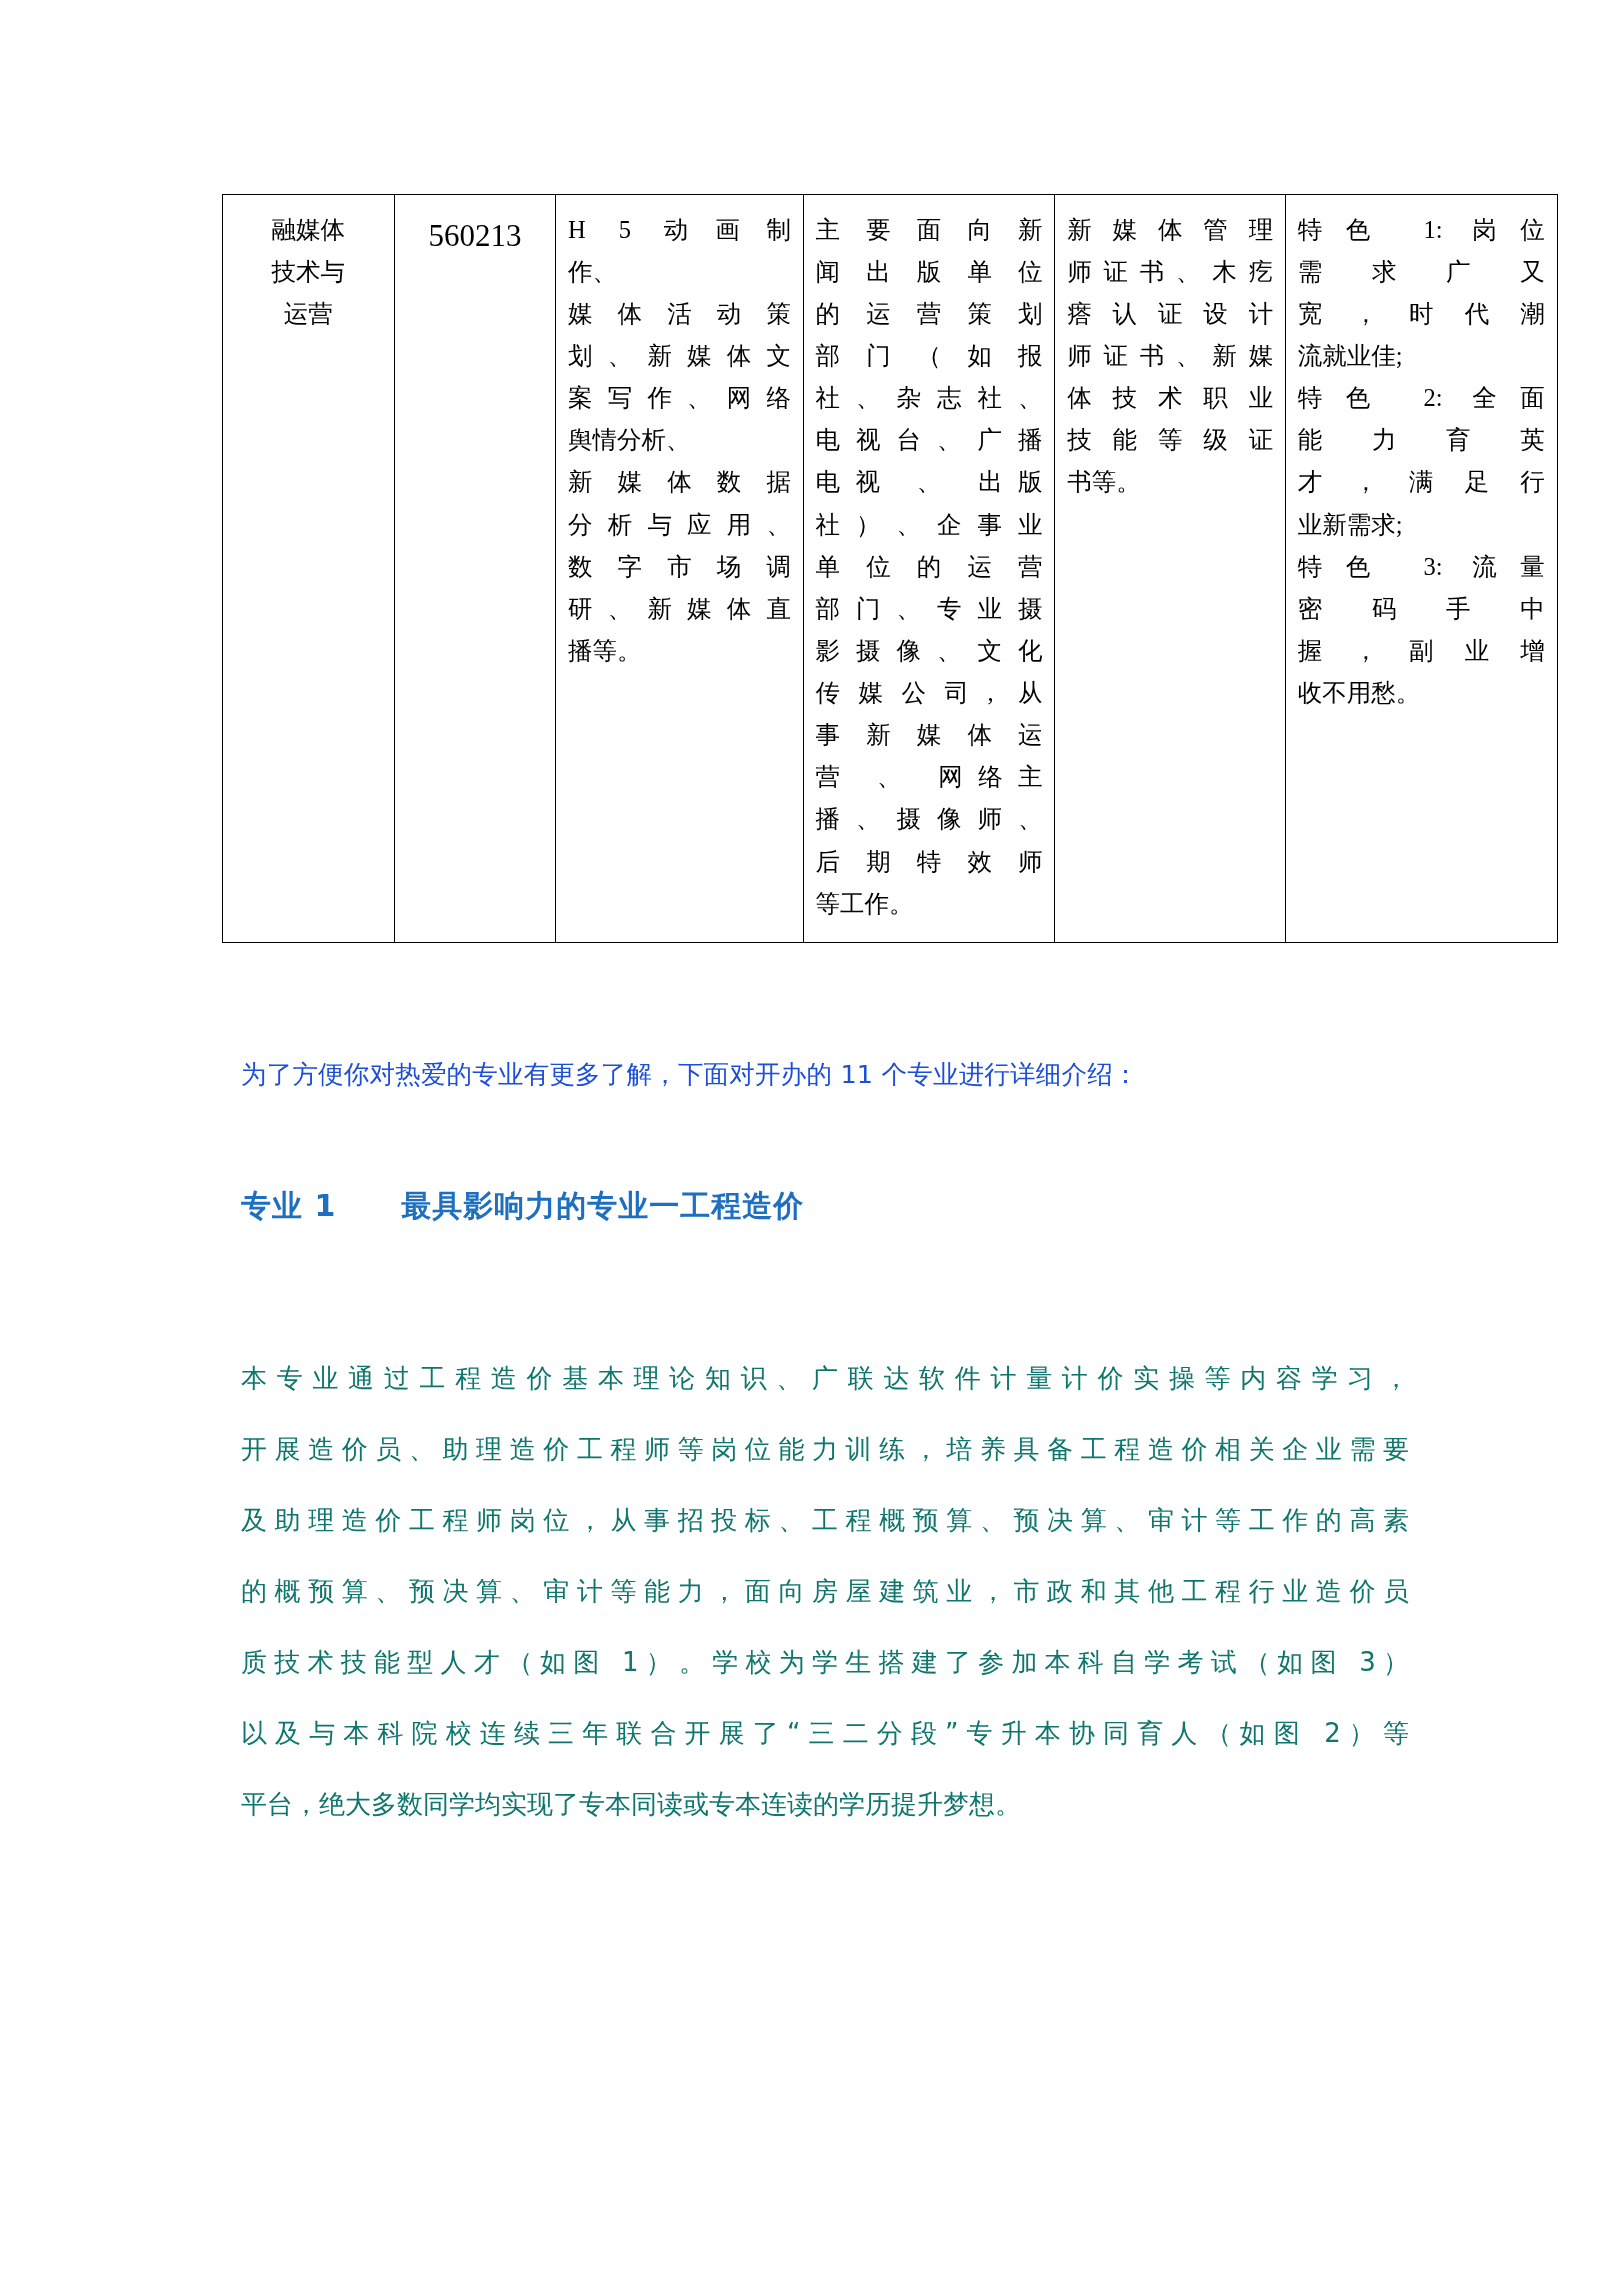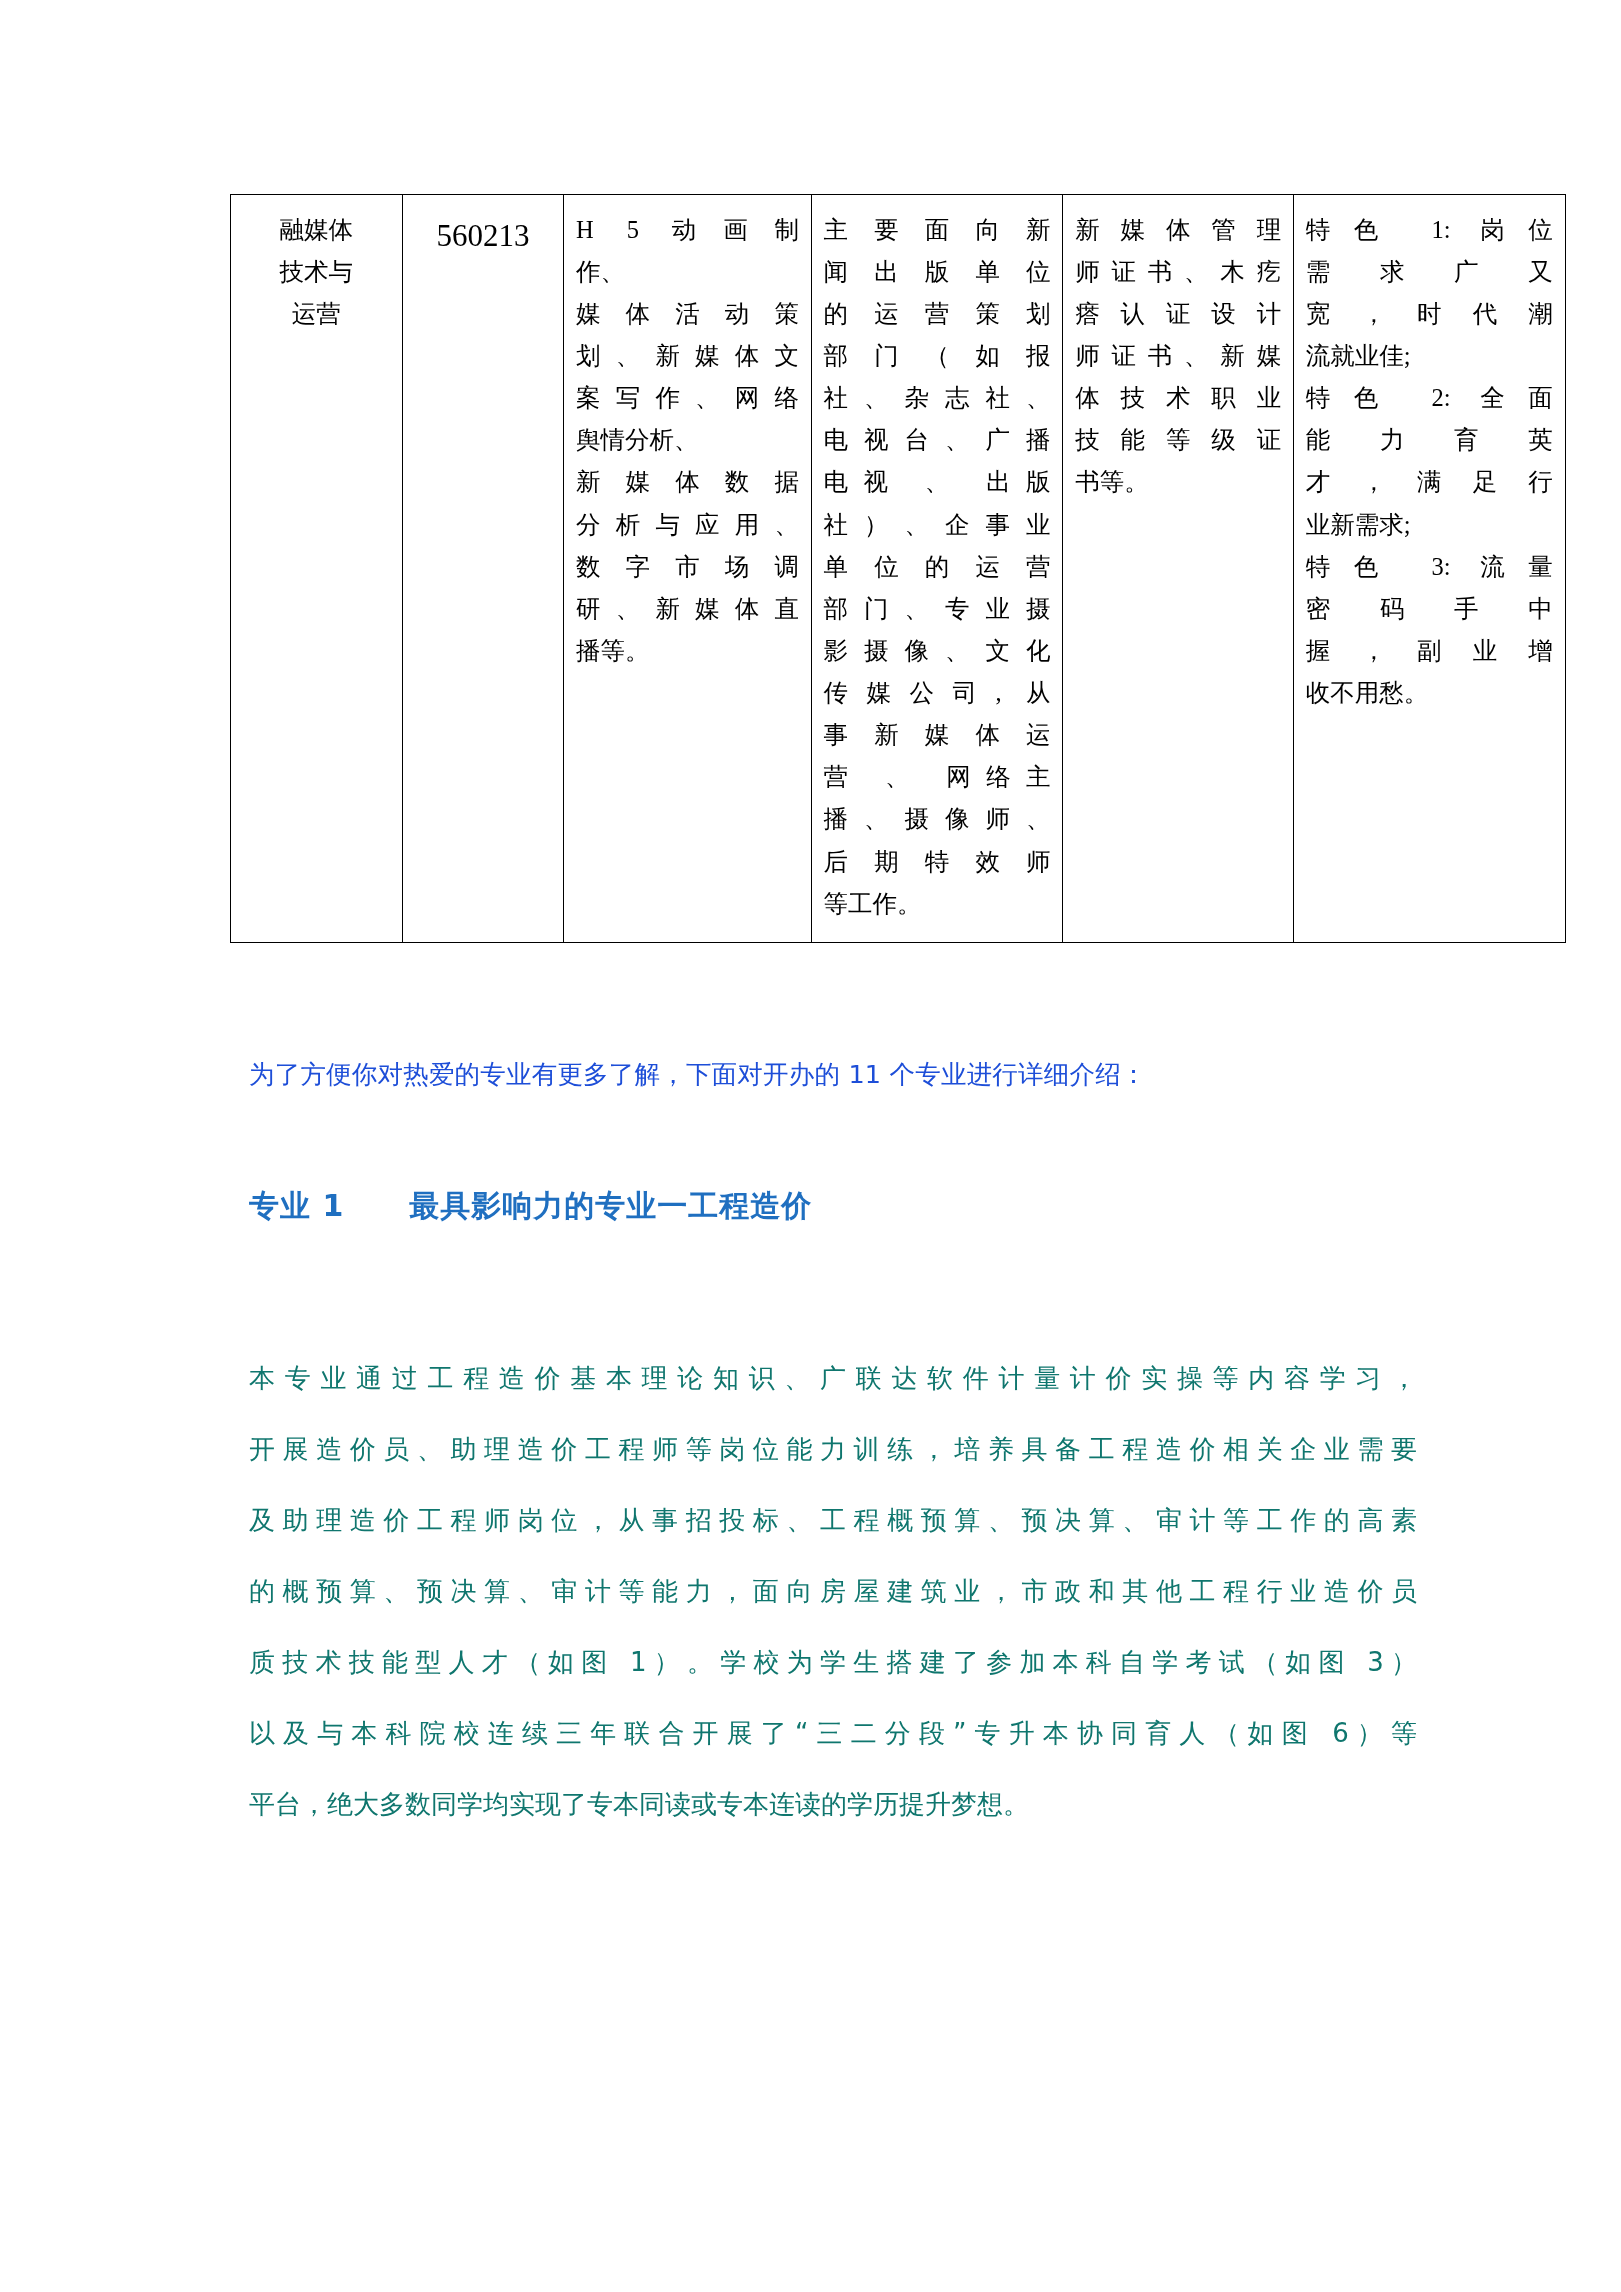--- a/index.html
+++ b/index.html
@@ -11,21 +11,21 @@
     width: 1621px;
     height: 2293px;
     font-family: "Liberation Serif", "DejaVu Serif", serif;
     color: #000000;
     position: relative;
     overflow: hidden;
   }
 
   .page {
     position: absolute;
-    left: 12px; top: 0;
+    left: 4px; top: 0;
     width: 1453px;
     height: 2293px;
     background: #ffffff;
   }
 
   
   .tbl-wrap {
     position: absolute;
     left: 218px;
     top: 194px;
@@ -224,18 +224,18 @@
   <div class="major-heading">
     <span class="mh-num">专业 1</span><span class="mh-title">最具影响力的专业一工程造价</span>
   </div>
 
   <div class="para">
     <span class="pline first">本专业通过工程造价基本理论知识、广联达软件计量计价实操等内容学习，</span>
     <span class="pline">开展造价员、助理造价工程师等岗位能力训练，培养具备工程造价相关企业需要</span>
     <span class="pline">及助理造价工程师岗位，从事招投标、工程概预算、预决算、审计等工作的高素</span>
     <span class="pline">的概预算、预决算、审计等能力，面向房屋建筑业，市政和其他工程行业造价员</span>
     <span class="pline">质技术技能型人才（如图 1）。学校为学生搭建了参加本科自学考试（如图 3）</span>
-    <span class="pline">以及与本科院校连续三年联合开展了“三二分段”专升本协同育人（如图 6）等</span>
+    <span class="pline">以及与本科院校连续三年联合开展了“三二分段”专升本协同育人（如图 2）等</span>
     <span class="pline last">平台，绝大多数同学均实现了专本同读或专本连读的学历提升梦想。</span>
   </div>
 
 </div>
 
 
 </body></html>

